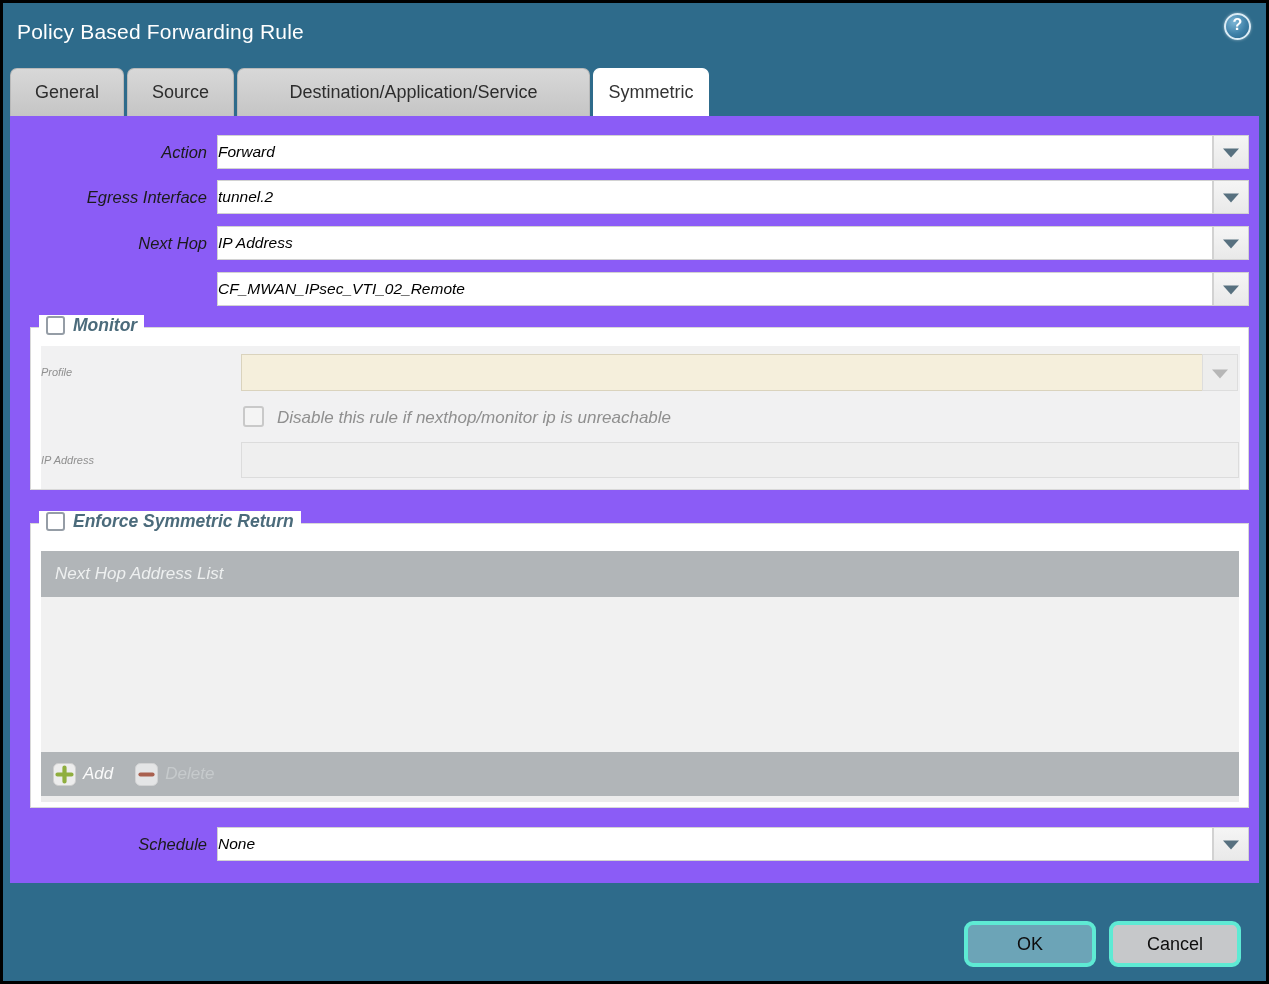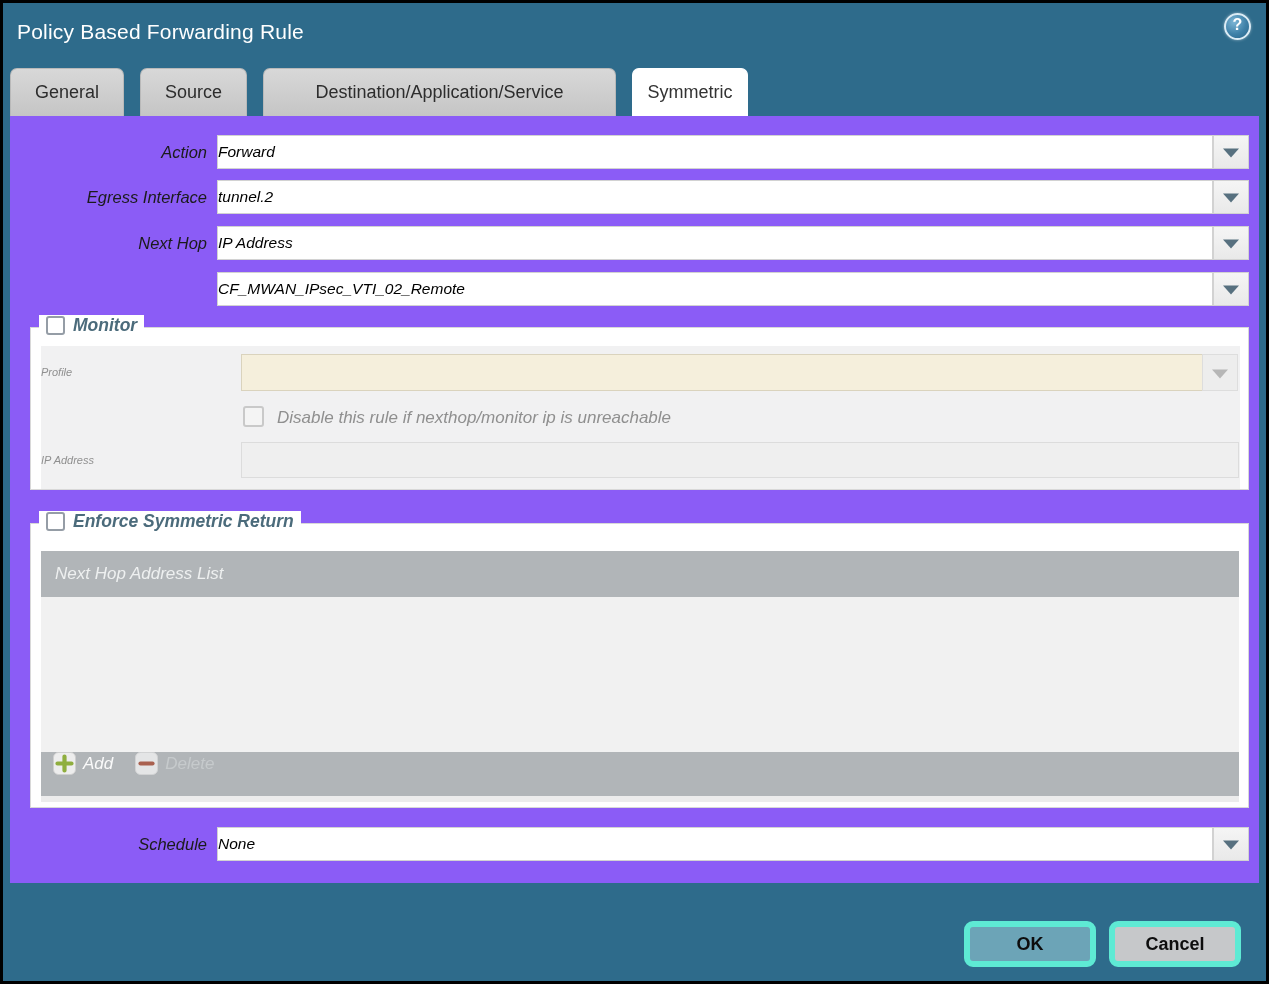--- a/index.html
+++ b/index.html
@@ -10,21 +10,21 @@
   
   .titlebar{position:absolute;left:0;top:0;width:100%;height:65px;}
   .title{position:absolute;left:14px;top:17px;color:#ffffff;font-size:21px;letter-spacing:.2px;}
   .help{position:absolute;right:15px;top:10px;width:27px;height:27px;border-radius:50%;
         background:radial-gradient(circle at 35% 30%, #7db6d6 0%, #3f81a8 55%, #28648a 100%);
         border:2px solid #dcecf5;box-shadow:0 0 3px rgba(255,255,255,.5);cursor:pointer;}
   .help::before{content:"?";position:absolute;left:0;top:1px;width:100%;text-align:center;
         color:#fff;font-size:16px;font-weight:bold;}
 
   
-  .tabs{position:absolute;left:7px;top:65px;display:flex;gap:16px;}
+  .tabs{position:absolute;left:7px;top:65px;display:flex;gap:3px;}
   .tab{height:48px;border-radius:7px 7px 0 0;background:linear-gradient(#d8d8d8,#c5c5c5);
        border:1px solid #b9b9b9;border-bottom:none;color:#2d2d2d;font-size:18px;
        display:flex;align-items:center;justify-content:center;cursor:pointer;}
   .tab.active{background:#ffffff;border-color:#fff;color:#333;}
   .tab.t0{width:114px}.tab.t1{width:107px}.tab.t2{width:353px}.tab.t3{width:116px}
 
   
   .content{position:absolute;left:7px;top:113px;width:1249px;height:767px;background:#8b5cf6;font-style:italic;}
 
   .flabel{position:absolute;left:0;width:197px;text-align:right;font-size:16.5px;color:#1b1b1b;line-height:34px;}
@@ -48,31 +48,31 @@
   .glabel{position:absolute;left:0;width:190px;text-align:left;font-size:11px;color:#8f8f8f;line-height:36px;}
   .ginput{position:absolute;height:37px;border:1px solid #dad3bd;background:#f5efdc;}
   .ginput2{position:absolute;height:36px;border:1px solid #dcdcdc;background:#efefef;}
   .dis-cb{position:absolute;width:21px;height:21px;background:#f4f4f4;border:2px solid #c9c9c9;border-radius:3px;}
   .dis-cb-label{position:absolute;font-size:17px;color:#8f8f8f;}
 
   
   .nhtable{position:absolute;left:10px;top:27px;width:1198px;}
   .nh-head{height:46px;background:#b1b5b8;color:#eef0f0;font-size:17px;line-height:46px;padding-left:14px;}
   .nh-body{height:155px;background:#f1f1f1;}
-  .nh-foot{height:44px;background:#b1b5b8;display:flex;align-items:flex-start;padding-left:12px;gap:22px;}
+  .nh-foot{height:44px;background:#b1b5b8;display:flex;align-items:center;padding-left:12px;gap:22px;}
   .nh-strip{height:6px;background:#ececec;}
   .tbtn{display:flex;align-items:center;gap:7px;cursor:pointer;}
   .tbtn .lbl{font-size:17px;color:#fafafa;}
   .tbtn.disabled{cursor:default;}
   .tbtn.disabled .lbl{color:#c6cacc;}
 
   
   .footer{position:absolute;left:0;bottom:14px;width:100%;display:flex;justify-content:flex-end;gap:13px;padding-right:25px;}
-  .btn{width:132px;height:46px;border-radius:9px;border:6px solid #5eead4;font-size:18px;color:#0d0d0d;
-       display:flex;align-items:center;justify-content:center;cursor:pointer;font-weight:bold;}
+  .btn{width:132px;height:46px;border-radius:9px;border:4px solid #5eead4;font-size:18px;color:#0d0d0d;
+       display:flex;align-items:center;justify-content:center;cursor:pointer;}
   .btn.ok{background:#6ca4b7;}
   .btn.cancel{background:#c6c8ca;}
 </style>
 </head>
 <body>
 
 <div class="frame">
 <div class="dialog">
 
   <div class="titlebar">

